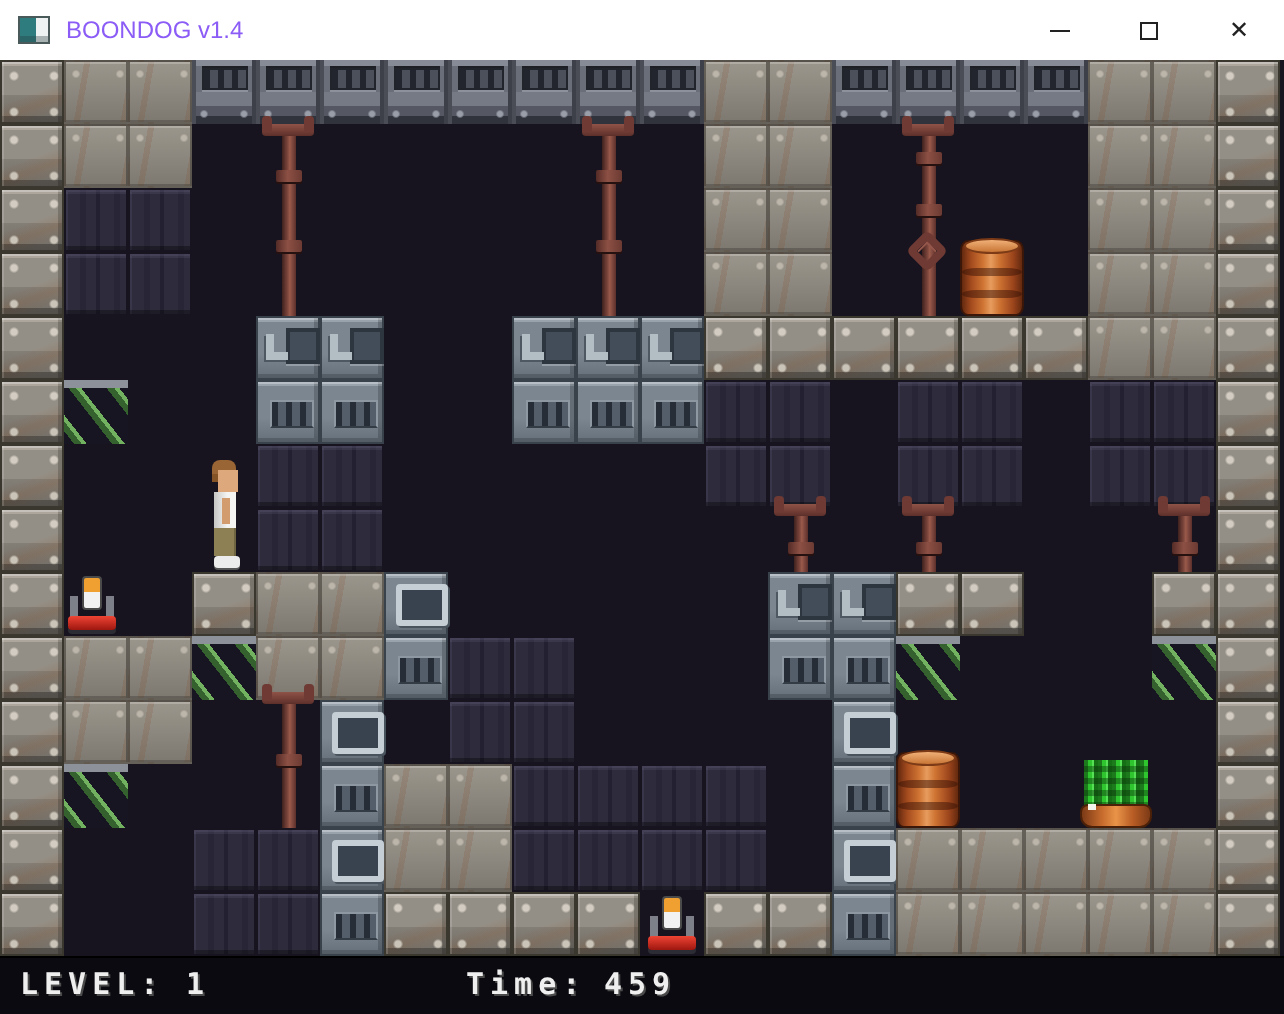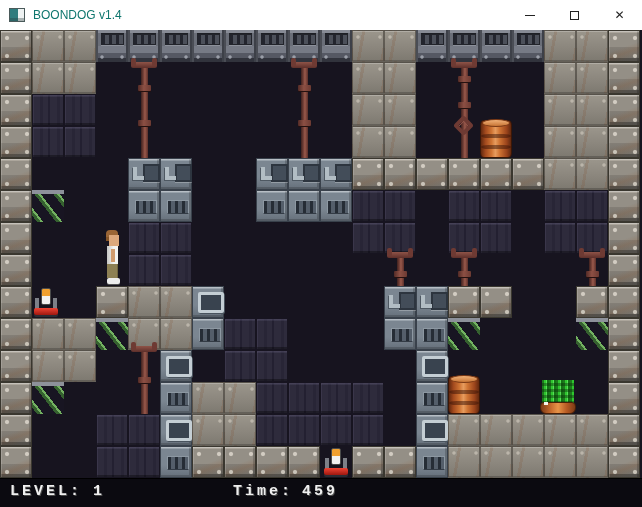--- a/index.html
+++ b/index.html
@@ -4,21 +4,21 @@
 <style>
   html,body{margin:0;padding:0;background:#444;}
   *{box-sizing:border-box;}
   .window{position:relative;width:642px;height:507px;margin:0 auto;background:#17141f;
     font-family:"Liberation Sans",sans-serif;overflow:hidden;box-shadow:inset 0 0 0 1px rgba(130,130,130,.55);}
   
   .titlebar{position:absolute;left:0;top:0;width:642px;height:30px;background:#ffffff;
     display:flex;align-items:center;}
   .app-icon{width:16px;height:14px;margin-left:9px;border:1px solid #4a5a5a;
     background:linear-gradient(90deg,#2f7c7e 0 8px,#eef2f2 8px);box-shadow:inset 0 -3px 0 rgba(40,60,60,.35);}
-  .title-text{margin-left:8px;font-size:12px;color:#0f766e;}
+  .title-text{margin-left:8px;font-size:12px;color:#8b5cf6;}
   .win-controls{margin-left:auto;display:flex;height:30px;}
   .win-btn{width:45px;height:30px;display:flex;align-items:center;justify-content:center;color:#222;}
   .glyph-min{width:10px;height:1px;background:#222;display:block;}
   .glyph-max{width:9px;height:9px;border:1px solid #222;display:block;}
   .glyph-close{font-size:12px;line-height:1;color:#222;}
   
   .game{position:absolute;left:0;top:30px;width:642px;height:448px;background:#17141f;overflow:hidden;}
   .t{position:absolute;width:32px;height:32px;}
   
   .t-W,.t-F{
@@ -107,21 +107,21 @@
   .p-hairback{left:4px;top:5px;width:4px;height:6px;background:#845427;}
   .p-face{left:7px;top:5px;width:10px;height:11px;background:#dca87c;}
   .p-shirt{left:5px;top:16px;width:11px;height:18px;background:linear-gradient(90deg,#c6c6c4,#f4f4f2 60%);}
   .p-arm{left:9px;top:19px;width:4px;height:13px;background:#d29c6e;}
   .p-pants{left:5px;top:34px;width:11px;height:14px;background:#8d8054;box-shadow:inset -1px 0 0 #6f6540;}
   .p-shoes{left:5px;top:48px;width:13px;height:6px;background:#ececec;border-radius:2px;box-shadow:0 1px 0 #555;}
   
   .statusbar{position:absolute;left:0;top:478px;width:642px;height:29px;background:#0b0a10;
     border-top:1px solid #000;color:#efefef;font-family:"DejaVu Sans Mono",monospace;
     font-size:15px;font-weight:bold;letter-spacing:3px;}
-  .statusbar span{position:absolute;top:4px;text-shadow:1px 1px 0 #4a4a4a;font-family:Liberation Mono, monospace;}
+  .statusbar span{position:absolute;top:4px;text-shadow:1px 1px 0 #4a4a4a;}
   .s-level-label{left:10px;} .s-level-value{left:93px;}
   .s-time-label{left:233px;} .s-time-value{left:302px;}
 </style>
 </head>
 <body>
 
 <div class="window">
   <div class="titlebar">
     <div class="app-icon"></div>
     <div class="title-text">BOONDOG v1.4</div>

